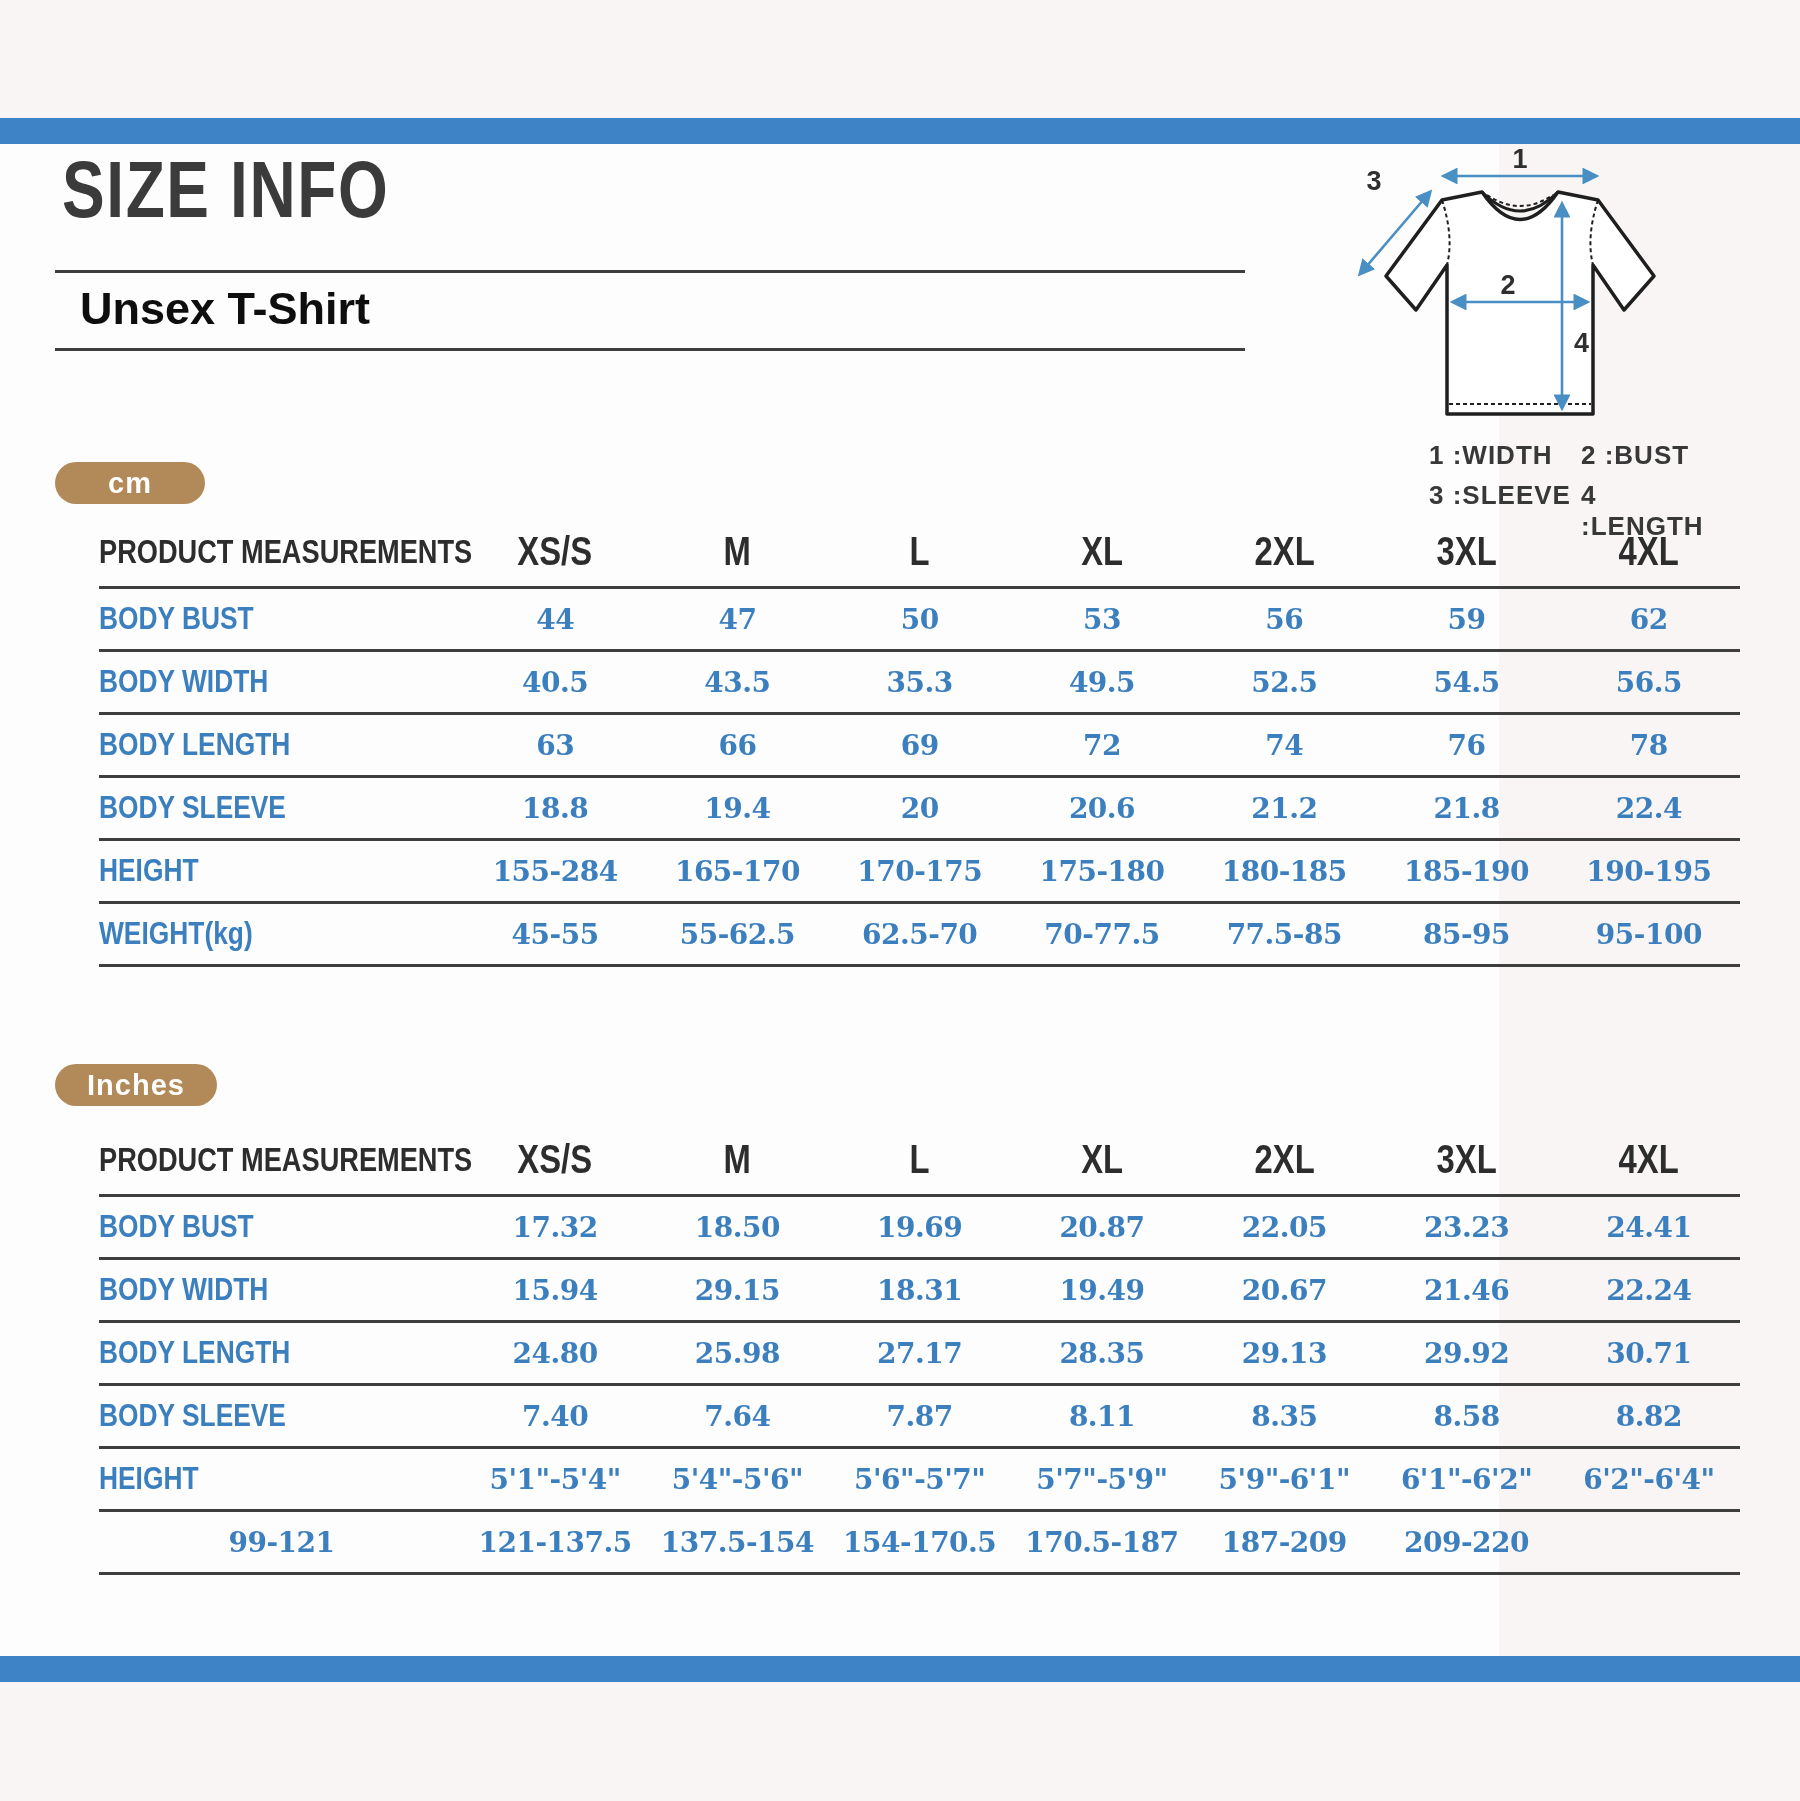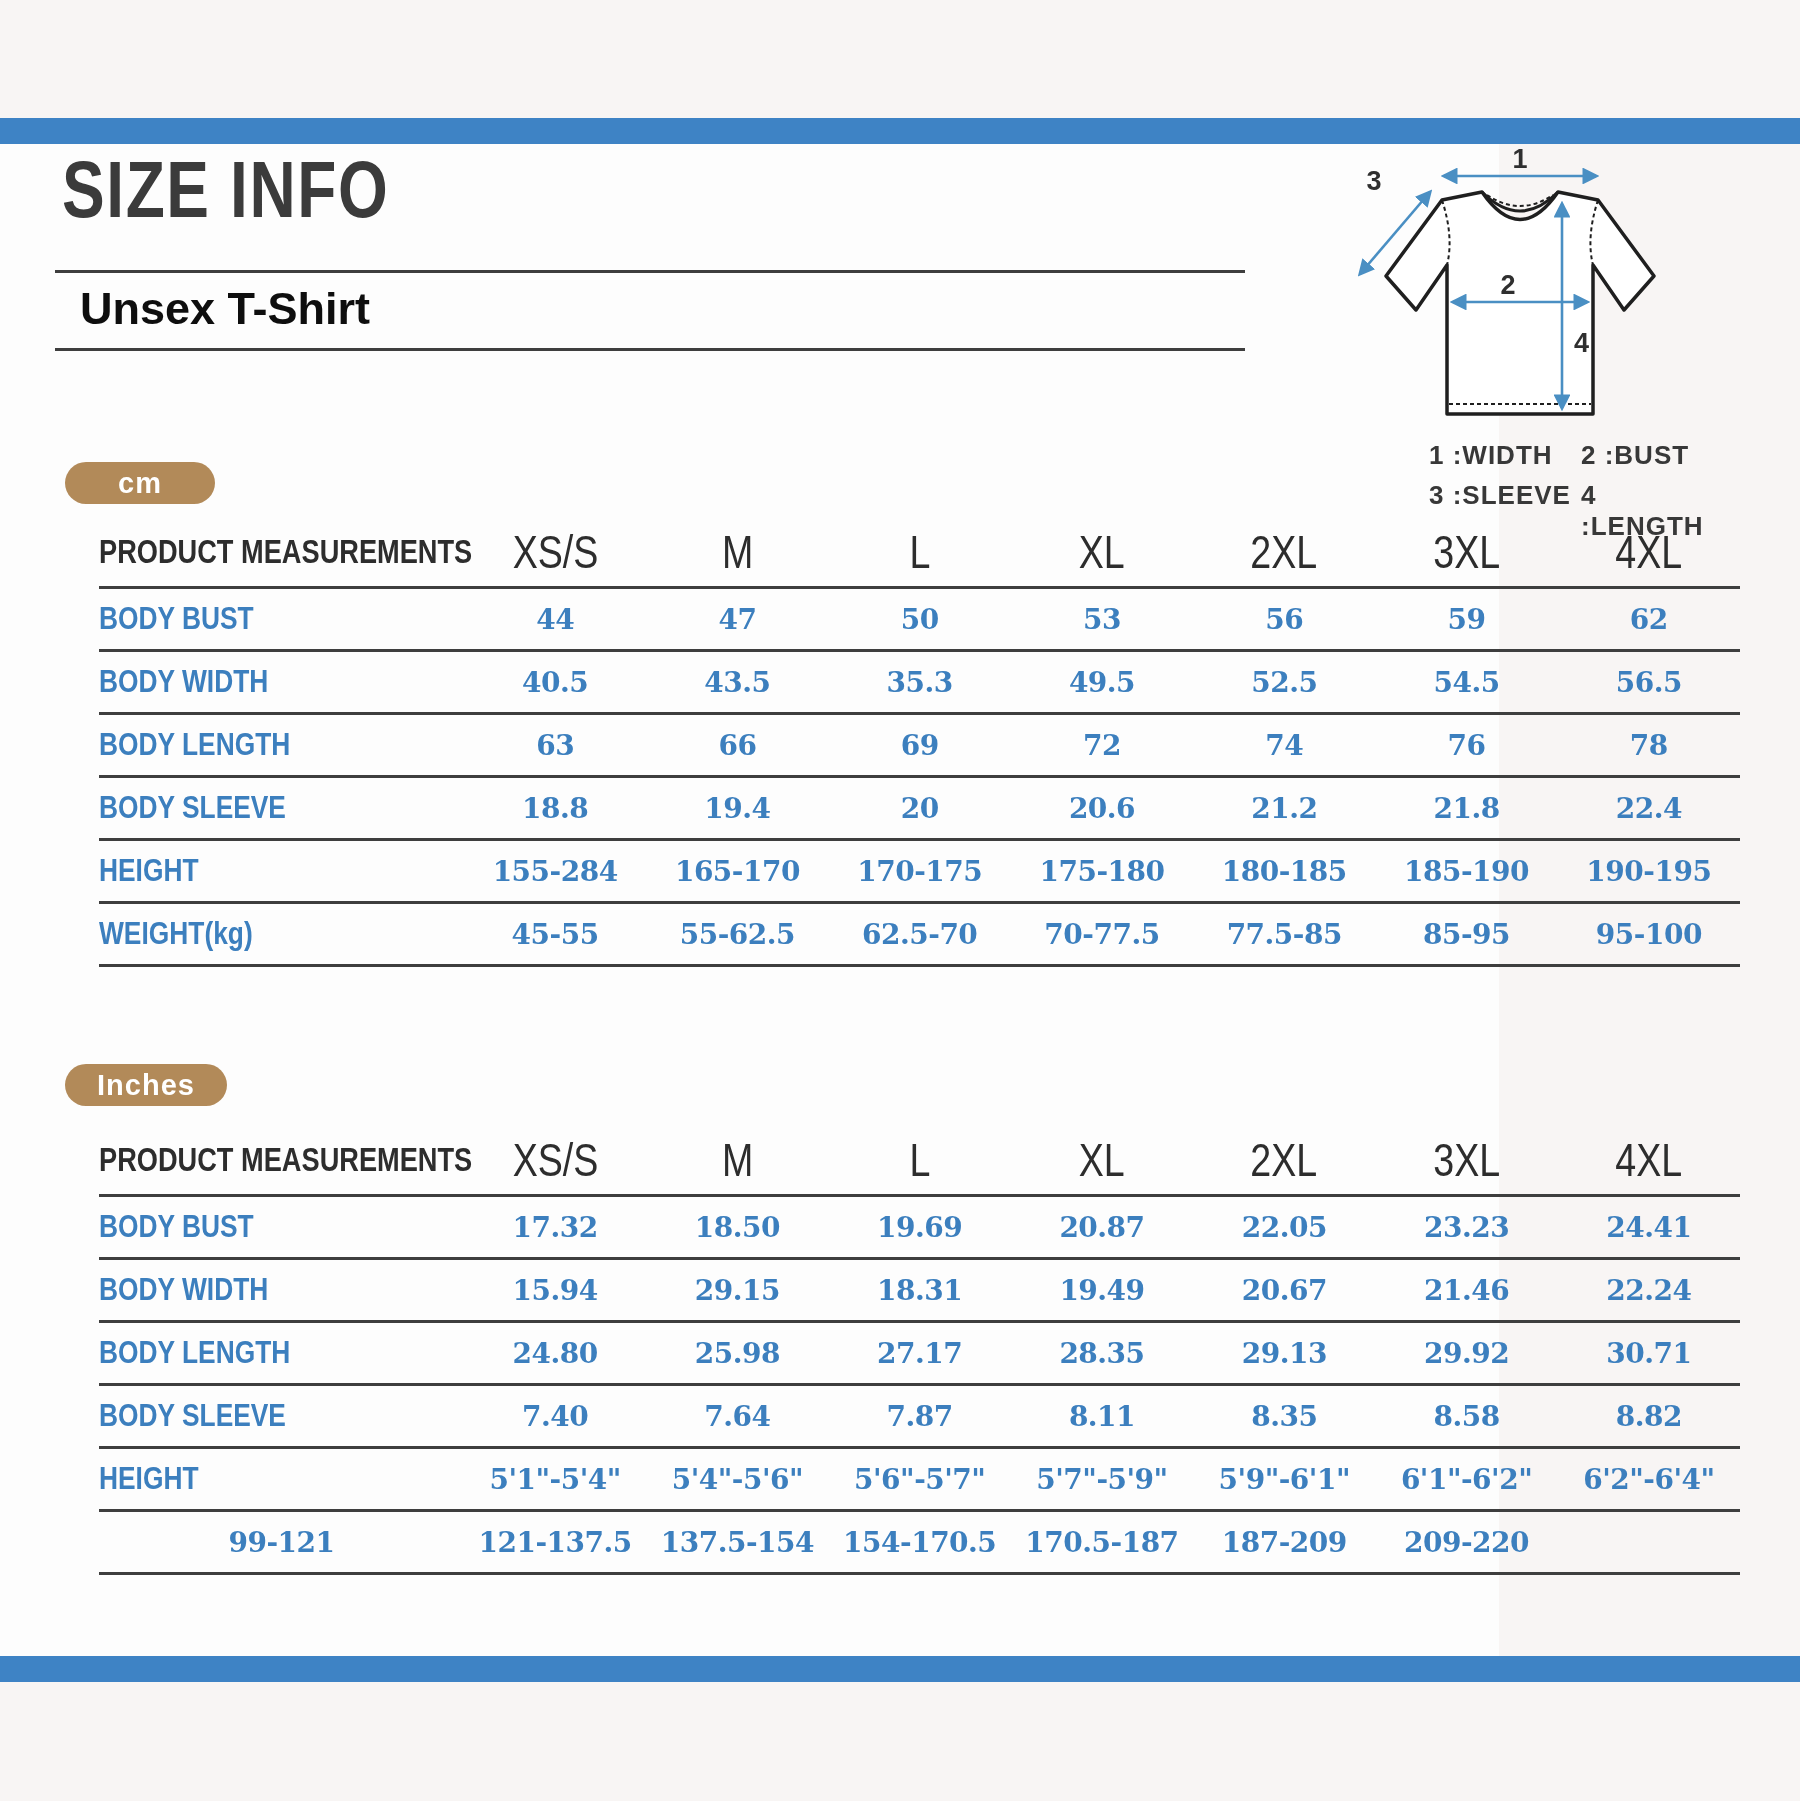--- a/index.html
+++ b/index.html
@@ -27,37 +27,37 @@
   .rule{position:absolute;left:55px;width:1190px;height:3px;background:var(--line);}
   .rule-1{top:126px;}
   .rule-2{top:204px;}
   .subtitle{position:absolute;left:80px;top:130px;font-size:45px;font-weight:700;color:#0e0e0e;
             line-height:70px;}
 
   .tshirt-svg{position:absolute;left:1330px;top:-2px;width:340px;height:300px;}
   .legend{position:absolute;left:1429px;top:296px;display:grid;grid-template-columns:152px auto;
           grid-row-gap:9px;font-size:26px;font-weight:700;color:#383838;letter-spacing:1px;}
 
-  .badge{position:absolute;left:65px;height:42px;background:var(--badge-tan);border-radius:22px;
+  .badge{position:absolute;left:55px;height:42px;background:var(--badge-tan);border-radius:22px;
          color:#fff;font-size:29px;font-weight:700;display:flex;align-items:center;justify-content:center;
          letter-spacing:1px;}
   .badge-cm{top:318px;width:150px;}
   .badge-in{top:920px;width:162px;}
 
   .size-table{position:absolute;left:55px;width:1685px;}
   .table-cm{top:372px;}
   .table-in{top:980px;}
   .trow{display:grid;grid-template-columns:365px repeat(7,1fr);align-items:center;height:60px;
         border-bottom:3px solid var(--line);margin-left:44px;}
   .thead{height:70px;}
   .tcell{overflow:visible;}
   .left{text-align:left;}
   .center{text-align:center;}
   .hdr-main{font-size:34px;font-weight:700;color:var(--dark);}
-  .hdr-size{font-size:47px;font-weight:400;color:var(--dark);}
+  .hdr-size{font-size:41px;font-weight:700;color:var(--dark);}
   .lblcell .cond{font-size:31px;font-weight:700;color:var(--blue2);transform:scaleX(.85);}
   .val{font-size:28px;font-weight:700;color:var(--blue2);font-family:"DejaVu Serif",serif;
        letter-spacing:-.5px;}
 </style>
 </head>
 <body>
 
 <div class="page">
   <div class="accent-bar bar-top"></div>
 

